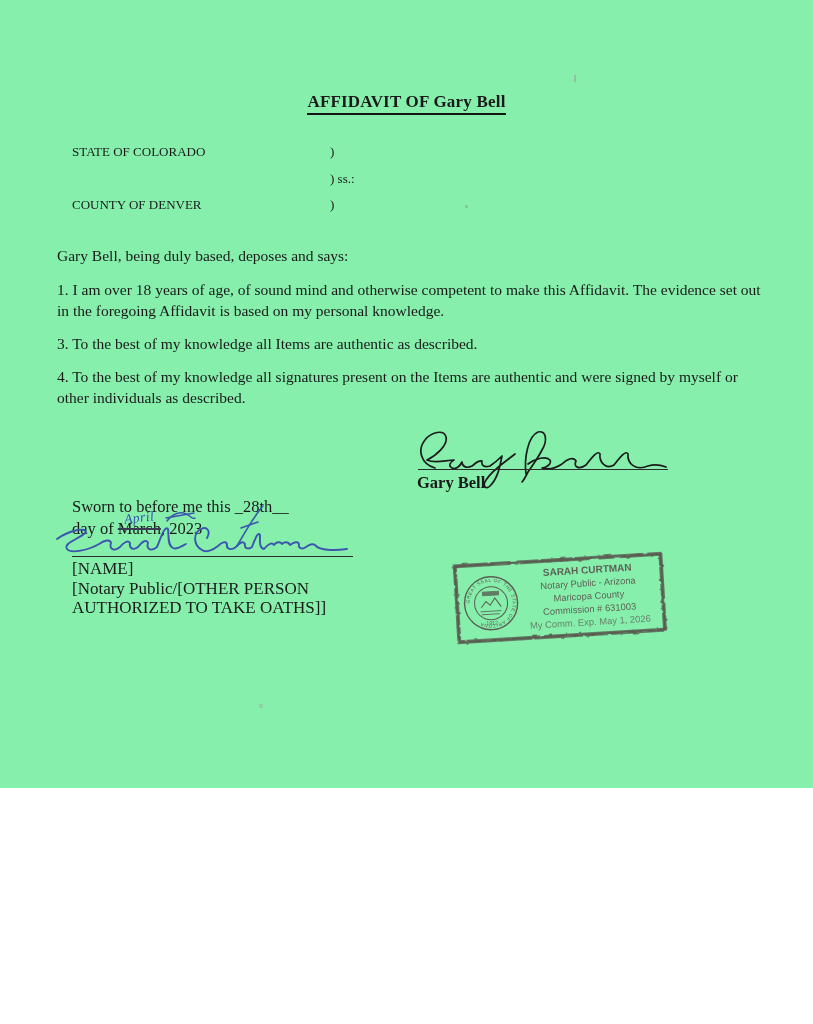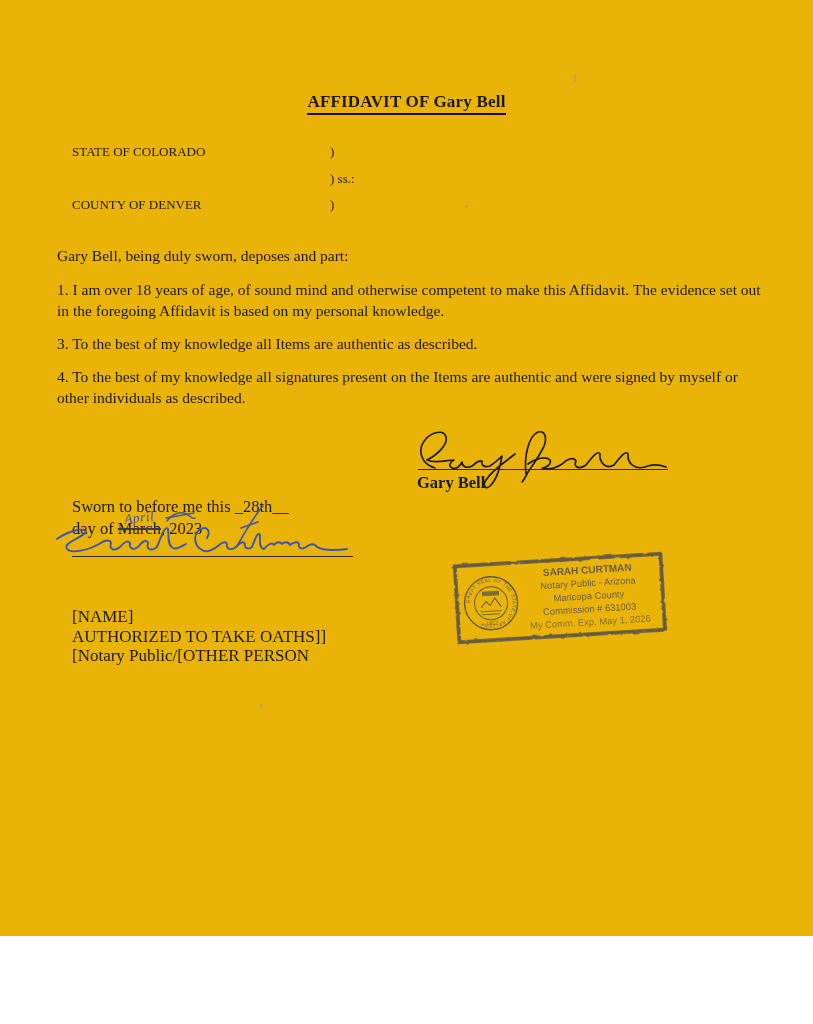--- a/index.html
+++ b/index.html
@@ -1,17 +1,17 @@
 <!DOCTYPE html>
 <html><head>
 <meta charset="utf-8">
 <style>
   html,body { margin:0; padding:0; background:#ffffff; }
   .page {
-    position:relative; width:813px; height:936px; background:#eab308;
+    position:relative; width:813px; height:788px; background:#86efac;
     font-family:"Liberation Serif", serif; color:#1a1a1a; overflow:hidden;
   }
 
   
   .title-wrap { position:absolute; top:92px; left:0; width:100%; text-align:center; }
   .title-text {
     display:inline-block; font-size:17px; font-weight:bold; letter-spacing:.2px;
     border-bottom:2px solid #141414; padding-bottom:1px;
   }
 
@@ -38,21 +38,21 @@
   .month-correction {
     position:absolute; left:52px; top:-11px; color:#3750ae; font-size:13.5px;
     font-style:italic; transform:rotate(-7deg); letter-spacing:.5px;
   }
   .april-scribble { position:absolute; left:92px; top:-10px; }
   .post-year-stroke { position:absolute; left:162px; top:-14px; }
 
   
   .notary-sig-svg { position:absolute; left:55px; top:523px; }
   .notary-rule { position:absolute; left:72px; top:556px; width:281px; border-top:1.7px solid #2b2b2b; }
-  .notary-block { position:absolute; left:72px; top:559px; font-size:17px; line-height:19.5px;margin-top:48px; }
+  .notary-block { position:absolute; left:72px; top:559px; font-size:17px; line-height:19.5px; }
 
   
   .stamp { position:absolute; left:453px; top:556px; transform:rotate(-3.5deg); opacity:.93; }
   .stamp text { font-family:"Liberation Sans", sans-serif; fill:#5b5750; }
   .stamp .faded { opacity:.78; }
 
   
   .speck { position:absolute; background:#9a9a9a; }
   .speck-1 { left:574px; top:75px;  width:2px; height:7px; opacity:.55; }
   .speck-2 { left:465px; top:205px; width:3px; height:3px; opacity:.5; }
@@ -75,21 +75,21 @@
     <div class="venue-row">
       <span class="venue-paren">) ss.:</span>
     </div>
     <div class="venue-row">
       <span>COUNTY OF DENVER</span>
       <span class="venue-paren">)</span>
     </div>
   </div>
 
   <div class="body-text">
-    <p class="opening">Gary Bell, being duly sworn, deposes and part:</p>
+    <p class="opening">Gary Bell, being duly based, deposes and says:</p>
     <p>1. I am over 18 years of age, of sound mind and otherwise competent to make this Affidavit. The evidence set out in the foregoing Affidavit is based on my personal knowledge.</p>
     <p>3. To the best of my knowledge all Items are authentic as described.</p>
     <p>4. To the best of my knowledge all signatures present on the Items are authentic and were signed by myself or other individuals as described.</p>
   </div>
 
   <div class="sig-block">
     <svg class="sig-svg" width="256" height="70" viewBox="0 0 256 70" aria-label="Gary Bell (handwritten signature)">
       <g fill="none" stroke="#1c1c1c" stroke-width="1.7" stroke-linecap="round" stroke-linejoin="round">
         <path d="M 20,46 C 6,42 2,28 10,18 C 16,10 29,7 31,15 C 33,23 22,33 12,38 C 20,42 31,38 39,38 C 35,40 33,44 37,46 C 41,48 45,44 47,40 C 47,44 51,47 57,44 C 61,41 63,38 67,39 C 66,43 69,46 75,44 C 81,40 85,36 87,34 C 85,44 83,56 75,64 C 71,68 67,64 71,58 C 77,48 90,40 100,32"></path>
         <path d="M 111,52 C 109,36 113,14 123,10 C 131,8 133,18 127,28 C 123,36 117,44 113,50 C 111,54 109,58 107,60"></path>
@@ -123,22 +123,22 @@
   <svg class="notary-sig-svg" width="302" height="42" viewBox="0 0 302 42" aria-label="Sarah Curtman (handwritten signature, blue ink)">
     <g fill="none" stroke="#3c55ae" stroke-width="1.9" stroke-linecap="round" stroke-linejoin="round">
       <path d="M 2,16 C 16,6 34,4 30,10 C 24,16 8,20 12,26 C 16,31 34,27 44,21 C 50,17 55,16 56,20 C 54,26 59,29 65,24 C 69,19 73,17 75,20 C 74,25 78,28 83,24 C 87,18 92,16 93,20 C 91,26 96,29 102,24 C 106,14 110,2 113,6 C 114,12 112,22 118,25 C 122,27 127,23 131,21"></path>
       <path d="M 152,15 C 156,8 152,3 146,6 C 138,10 138,22 147,27 C 151,30 158,27 163,23 C 167,19 171,18 172,21 C 171,26 176,28 181,24 C 185,19 188,18 190,21 C 189,25 193,27 197,24 C 200,16 203,8 205,12 C 205,18 204,25 209,26 C 213,21 217,19 219,22 C 221,19 225,18 227,21 C 229,19 233,18 235,22 C 239,19 243,18 244,21 C 243,25 247,27 251,24 C 255,21 259,20 261,23 C 265,27 278,28 292,26"></path>
     </g>
   </svg>
   <div class="notary-rule"></div>
 
   <div class="notary-block">
     <div>[NAME]</div>
+    <div>[Notary Public/[OTHER PERSON</div>
     <div>AUTHORIZED TO TAKE OATHS]]</div>
-    <div>[Notary Public/[OTHER PERSON</div>
   </div>
 
   <div class="stamp">
     <svg width="214" height="84" viewBox="0 0 214 84">
       <defs>
         <filter id="roughen" x="-6%" y="-12%" width="112%" height="124%">
           <feTurbulence type="fractalNoise" baseFrequency="0.12 0.28" numOctaves="2" seed="7" result="n"></feTurbulence>
           <feDisplacementMap in="SourceGraphic" in2="n" scale="3"></feDisplacementMap>
         </filter>
         <path id="sealArc" d="M 38,43 m -21.5,0 a 21.5,21.5 0 1,1 43,0 a 21.5,21.5 0 1,1 -43,0"></path>

